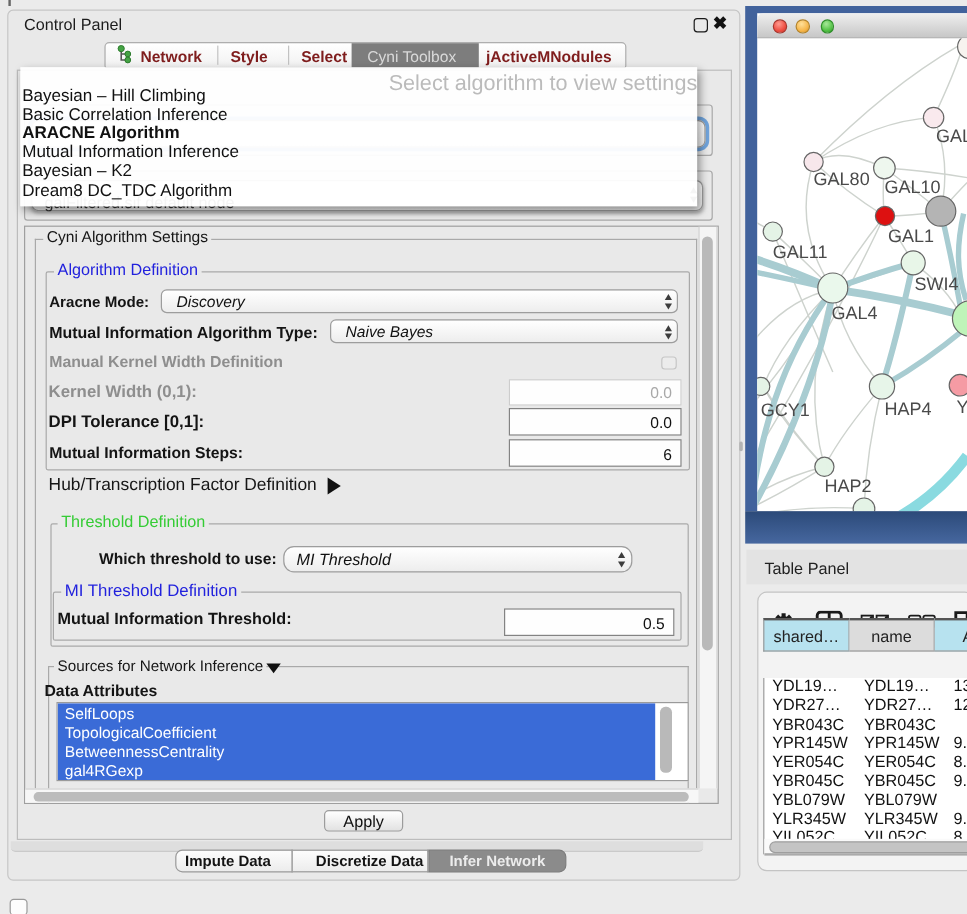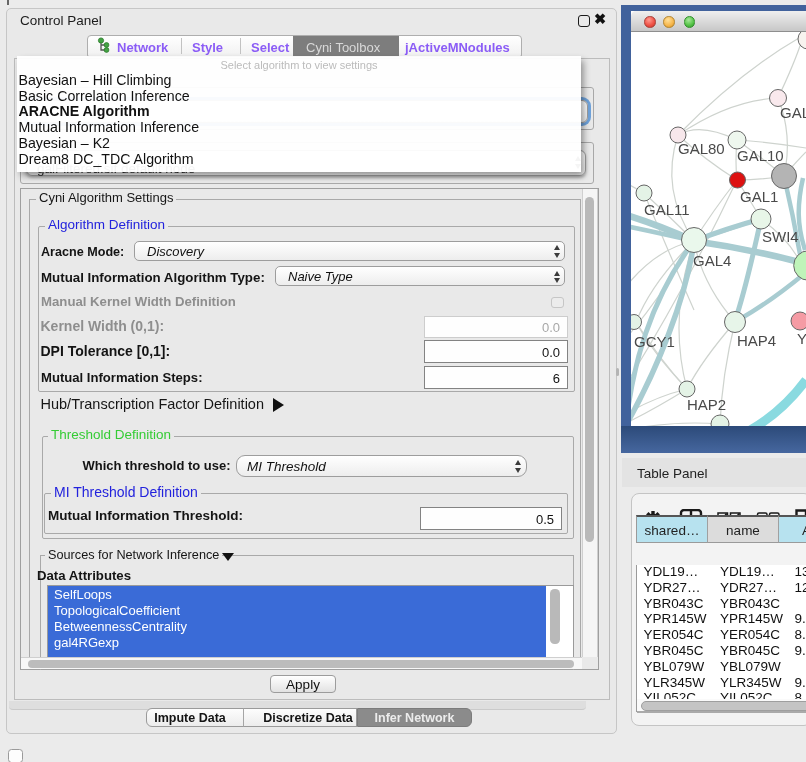--- a/index.html
+++ b/index.html
@@ -10,40 +10,40 @@
 .bold { font-weight:bold; }
 
 #win { left:6px; top:8px; width:611px; height:726px; background:#e9e9e9;
   border:1px solid #c6c6c6; border-radius:5px; }
 #title { left:20px; top:13px; font-size:13.5px; color:#1c1c1c; }
 #btnmax { left:577.5px; top:15px; width:12.5px; height:12px; border:1.5px solid #1a1a1a; border-radius:3px; }
 #btnclose { left:594px; top:11px; font-size:14.5px; font-weight:bold; color:#111; }
 
 #tabstrip { left:87px; top:35px; width:435px; height:22px;
   background:linear-gradient(#ffffff,#f1f1f1); border:1px solid #aeaeae; border-radius:4px 4px 2px 2px; }
-.tabtxt { top:40px; font-size:13px; font-weight:bold; color:#8b5cf6; }
+.tabtxt { top:40px; font-size:13px; font-weight:bold; color:#7f1d1d; }
 .tabsep { top:38px; width:1px; height:16px; background:#c2c2c2; }
 #cynitab { left:293px; top:35.5px; width:105.5px; height:21.5px; background:#7d7d7d; }
 #cynitab span { position:absolute; left:13px; top:4px; font-size:13px; color:#d9d9d9; }
 
 #content { left:14px; top:58px; width:596px; height:642px; border:1px solid #bcbcbc; background:#e9e9e9; }
 .tbox { border:1px solid #a8a8a8; border-radius:3px; }
 .combo { background:linear-gradient(#ffffff,#ededed); border:1px solid #9d9d9d; border-radius:5px; }
 .combotxt { font-size:13px; color:#111;font-style:italic; }
 .spin { width:0; height:0; border-left:3.5px solid transparent; border-right:3.5px solid transparent; }
 .spinup { border-bottom:5px solid #3c3c3c; }
 .spindn { border-top:5px solid #3c3c3c; }
 .grouplab { font-size:13px; background:#e9e9e9; padding:0 3px; white-space:nowrap; }
 .flab { font-size:13px; line-height:15px; font-weight:bold; color:#141414; white-space:nowrap; }
 .field { background:#fefefe; border:1.5px solid #838383; font-size:13px; color:#111;
   text-align:right; padding:2.5px 7px 0 0; }
 
 .sbthumb { background:#b9b9b9; border-radius:4.5px; }
 
-#attrlist { left:47px; top:585px; width:527px; height:83px; background:#ffffff;
+#attrlist { left:47px; top:585px; width:527px; height:66px; background:#ffffff;
   border:1px solid #9a9a9a; overflow:hidden; }
 #attrblue { left:0px; top:0px; width:498px; height:71px; background:#3a6bd7; }
 .litem { position:absolute; left:6px; color:#ffffff; font-size:13px; white-space:nowrap; }
 
 .btab { top:708px; height:19px; border:1px solid #9a9a9a; background:linear-gradient(#fdfdfd,#ececec); }
 .btabtxt { font-size:12.5px; font-weight:bold; color:#141414; }
 
 #netframe { left:621px; top:5px; width:185px; height:421px; background:#41629c; }
 #macwin { left:631px; top:11px; width:175px; height:415px; background:#ffffff; }
 #mactitle { left:0; top:0; width:175px; height:21px;
@@ -55,22 +55,22 @@
 #tpbar span { position:absolute; left:15px; top:8px; font-size:13.5px; color:#222; }
 #card { left:631px; top:493px; width:181px; height:233px; background:#f3f3f3;
   border:1px solid #c4c4c4; border-radius:8px; }
 
 .hcell { top:515px; height:28px; border-top:2px solid #555; border-bottom:1px solid #9a9a9a;
   font-size:13.5px; color:#222; text-align:center; padding-top:6px; }
 .trow { font-size:13.5px; color:#111; white-space:nowrap; }
 
 #popup { left:17px; top:56px; width:564px; height:116px; background:rgba(255,255,255,0.95);
   box-shadow:2.5px 3.5px 7px rgba(0,0,0,0.4); }
-#popup .ptitle { position:absolute; left:0; top:3px; width:564px; text-align:center;
-  font-size:11px; color:#bbbbbb; }
+#popup .ptitle { position:absolute; left:0; top:3px; width:564px; text-align:right;
+  font-size:18px; color:#bbbbbb; }
 .pitem { position:absolute; left:1.5px; font-size:14.2px; line-height:16px; color:#111; white-space:nowrap; }
 </style>
 </head>
 <body>
 <div id="page">
 
 <div id="win" class="abs"></div>
 <div class="abs" style="left:7px;top:0;width:2px;height:5px;background:#666;"></div>
 <div id="title" class="abs">Control Panel</div>
 <div id="btnmax" class="abs"></div>
@@ -112,21 +112,21 @@
 <div class="abs grouplab" style="left:45px;top:217px;font-size:13.5px;color:#2222dd;">Algorithm Definition</div>
 
 <div class="abs flab" style="left:41px;top:244.5px;font-size:12.6px;">Aracne Mode:</div>
 <div class="abs combo" style="left:134px;top:240.5px;width:431px;height:20px;"></div>
 <div class="abs combotxt" style="left:147px;top:243.5px;">Discovery</div>
 <div class="abs spin spinup" style="left:553.5px;top:245px;"></div>
 <div class="abs spin spindn" style="left:553.5px;top:252.5px;"></div>
 
 <div class="abs flab" style="left:41px;top:269.5px;font-size:13.3px;">Mutual Information Algorithm Type:</div>
 <div class="abs combo" style="left:275px;top:266px;width:290px;height:20px;"></div>
-<div class="abs combotxt" style="left:288px;top:269px;">Naive Type</div>
+<div class="abs combotxt" style="left:288px;top:269px;">Naive Bayes</div>
 <div class="abs spin spinup" style="left:553.5px;top:270.5px;"></div>
 <div class="abs spin spindn" style="left:553.5px;top:278px;"></div>
 
 <div class="abs flab" style="left:41px;top:294px;font-size:13.2px;color:#8e8e8e;">Manual Kernel Width Definition</div>
 <div class="abs" style="left:551px;top:297px;width:13px;height:11px;background:#ececec;border:1px solid #c6c6c6;border-radius:3px;"></div>
 
 <div class="abs flab" style="left:40.5px;top:319px;font-size:14px;color:#8e8e8e;">Kernel Width (0,1):</div>
 <div class="abs field" style="left:424px;top:315.5px;width:144px;height:22px;border:1px solid #cdcdcd;color:#a8a8a8;padding-top:3.5px;">0.0</div>
 
 <div class="abs flab" style="left:40.5px;top:344px;font-size:14px;text-align:right;">DPI Tolerance [0,1]:</div>

